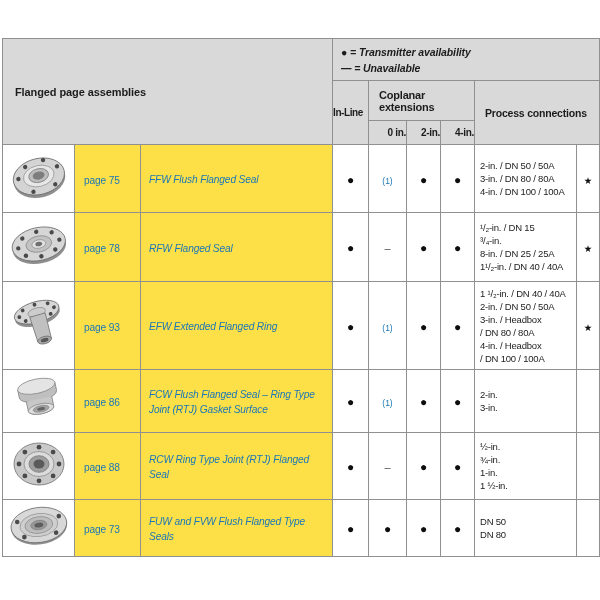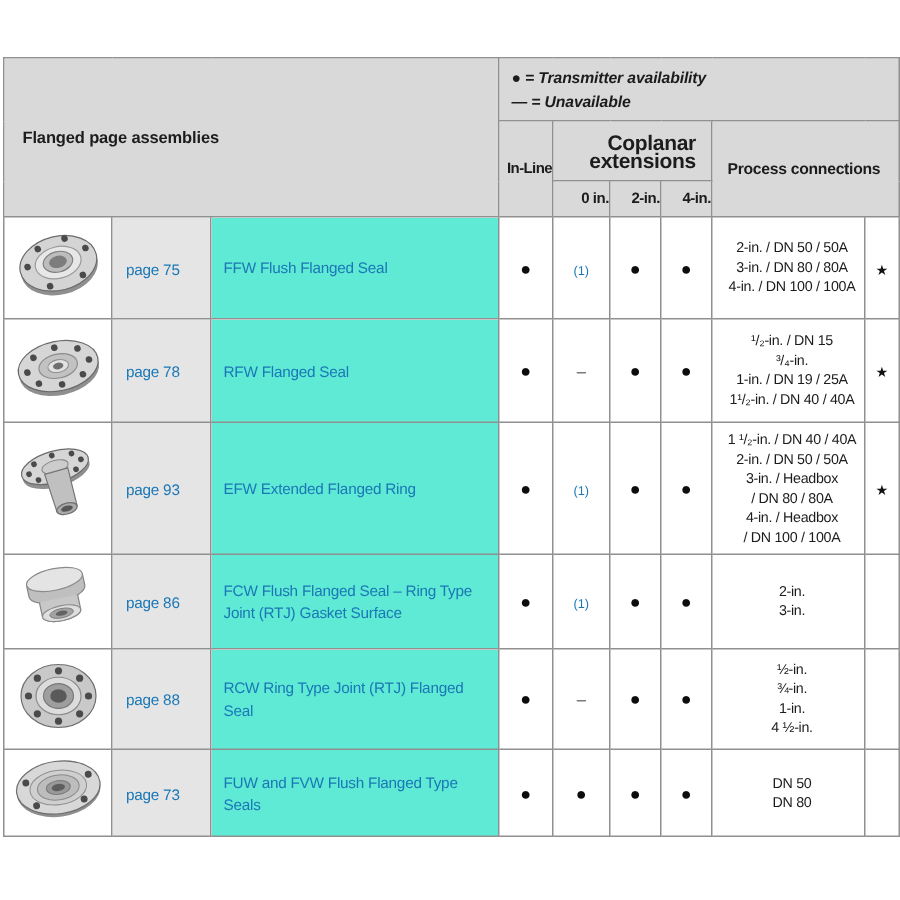--- a/index.html
+++ b/index.html
@@ -23,34 +23,34 @@
   table.seal td{
     border:1px solid var(--border);
     vertical-align:middle;overflow:hidden;
   }
   thead td{background:var(--header-bg);font-weight:bold;}
   tr.h-legend{height:42px;}
   tr.h-main{height:40px;}
   tr.h-sub{height:24px;}
   .title-cell{padding-left:12px;font-size:11px;letter-spacing:-0.1px;}
   .legend-cell{padding-left:8px;font-size:10.5px;line-height:16px;letter-spacing:-0.1px;font-style:italic;}
-  .inline-cell{text-align:right;font-size:10px;letter-spacing:-0.4px;}
-  .coplanar-cell{text-align:right;font-size:14px;line-height:12px;letter-spacing:-0.2px;padding:0 10px;}
+  .inline-cell{text-align:left;font-size:10px;letter-spacing:-0.4px;}
+  .coplanar-cell{text-align:left;font-size:11px;line-height:12px;letter-spacing:-0.2px;padding:0 10px;}
   .process-h-cell{padding-left:10px;font-size:10.5px;letter-spacing:-0.2px;}
   .sub-cell{text-align:right;font-size:10px;letter-spacing:-0.3px;}
   .photo-cell{text-align:center;background:#fff;}
   .photo{display:inline-block;width:60px;height:52px;}
-  .page-cell{padding-left:9px;background:#e5e5e5;margin-top:38px;}
-  .name-cell{padding:3px 2px 3px 8px;background:#5eead4;line-height:13px;}
+  .page-cell{padding-left:9px;background:#fde047;margin-top:38px;}
+  .name-cell{padding:3px 2px 3px 8px;background:#fde047;line-height:13px;font-style:italic;}
   .link{color:var(--link);font-size:10.2px;letter-spacing:-0.15px;text-decoration:none;cursor:pointer;}
   .sym-cell{text-align:center;background:#fff;}
   .dot{font-size:12px;color:#0d0d0d;line-height:1;}
   .dash{font-size:11px;color:#4d4d4d;line-height:1;}
   .footnote{font-size:8.5px;color:var(--link);cursor:pointer;}
-  .process-cell{padding:4px 0 4px 5px;background:#fff;font-size:9.5px;line-height:13px;letter-spacing:-0.2px;white-space:nowrap;text-align:center;}
+  .process-cell{padding:4px 0 4px 5px;background:#fff;font-size:9.5px;line-height:13px;letter-spacing:-0.2px;white-space:nowrap;}
   .star-cell{text-align:center;background:#fff;}
   .star{font-size:9.5px;color:#111;line-height:1;}
 </style>
 </head>
 <body>
 
 <div class="screen">
   <table class="seal">
     <colgroup>
       <col style="width:72px">
@@ -134,21 +134,21 @@
               </svg></span></td>
           <td class="page-cell"><span class="link">page 78</span></td>
           <td class="name-cell"><span class="link">RFW Flanged Seal</span></td>
           <td class="sym-cell"><span class="dot">●</span></td>
           <td class="sym-cell"><span class="dash">–</span></td>
           <td class="sym-cell"><span class="dot">●</span></td>
           <td class="sym-cell"><span class="dot">●</span></td>
           <td class="process-cell">
             <div>¹/₂-in. / DN 15</div>
             <div>³/₄-in.</div>
-            <div>1-in. / DN 19 / 25A</div>
+            <div>8-in. / DN 25 / 25A</div>
             <div>1¹/₂-in. / DN 40 / 40A</div>
           </td>
           <td class="star-cell"><span class="star">★</span></td>
         </tr>
         <tr style="height: 88px;">
           <td class="photo-cell"><span class="photo"><svg width="60" height="52" viewBox="0 0 60 52">
                 <g transform="rotate(-16 30 26)">
                   <ellipse cx="31" cy="17" rx="23" ry="10.5" fill="#8f8f8f"></ellipse>
                   <ellipse cx="31" cy="14" rx="23" ry="10.5" fill="#d6d6d6" stroke="#6b6b6b" stroke-width="0.8"></ellipse>
                   <ellipse cx="31" cy="14" rx="9" ry="4.2" fill="#cccccc" stroke="#8a8a8a" stroke-width="0.7"></ellipse>
@@ -222,21 +222,21 @@
           <td class="page-cell"><span class="link">page 88</span></td>
           <td class="name-cell"><span class="link">RCW Ring Type Joint (RTJ) Flanged Seal</span></td>
           <td class="sym-cell"><span class="dot">●</span></td>
           <td class="sym-cell"><span class="dash">–</span></td>
           <td class="sym-cell"><span class="dot">●</span></td>
           <td class="sym-cell"><span class="dot">●</span></td>
           <td class="process-cell">
             <div>½-in.</div>
             <div>¾-in.</div>
             <div>1-in.</div>
-            <div>4 ½-in.</div>
+            <div>1 ½-in.</div>
           </td>
           <td class="star-cell"></td>
         </tr>
         <tr style="height: 56px;">
           <td class="photo-cell"><span class="photo"><svg width="60" height="52" viewBox="0 0 60 52">
                 <g transform="rotate(-8 30 26)">
                   <ellipse cx="30" cy="27" rx="28" ry="17.5" fill="#8f8f8f"></ellipse>
                   <ellipse cx="30" cy="25" rx="28" ry="17.5" fill="#d8d8d8" stroke="#6d6d6d" stroke-width="0.8"></ellipse>
                   <ellipse cx="30" cy="25" rx="19" ry="11.5" fill="#cfcfcf" stroke="#909090" stroke-width="0.7"></ellipse>
                   <ellipse cx="30" cy="25" rx="14" ry="8.3" fill="#bdbdbd" stroke="#8a8a8a" stroke-width="0.7"></ellipse>

